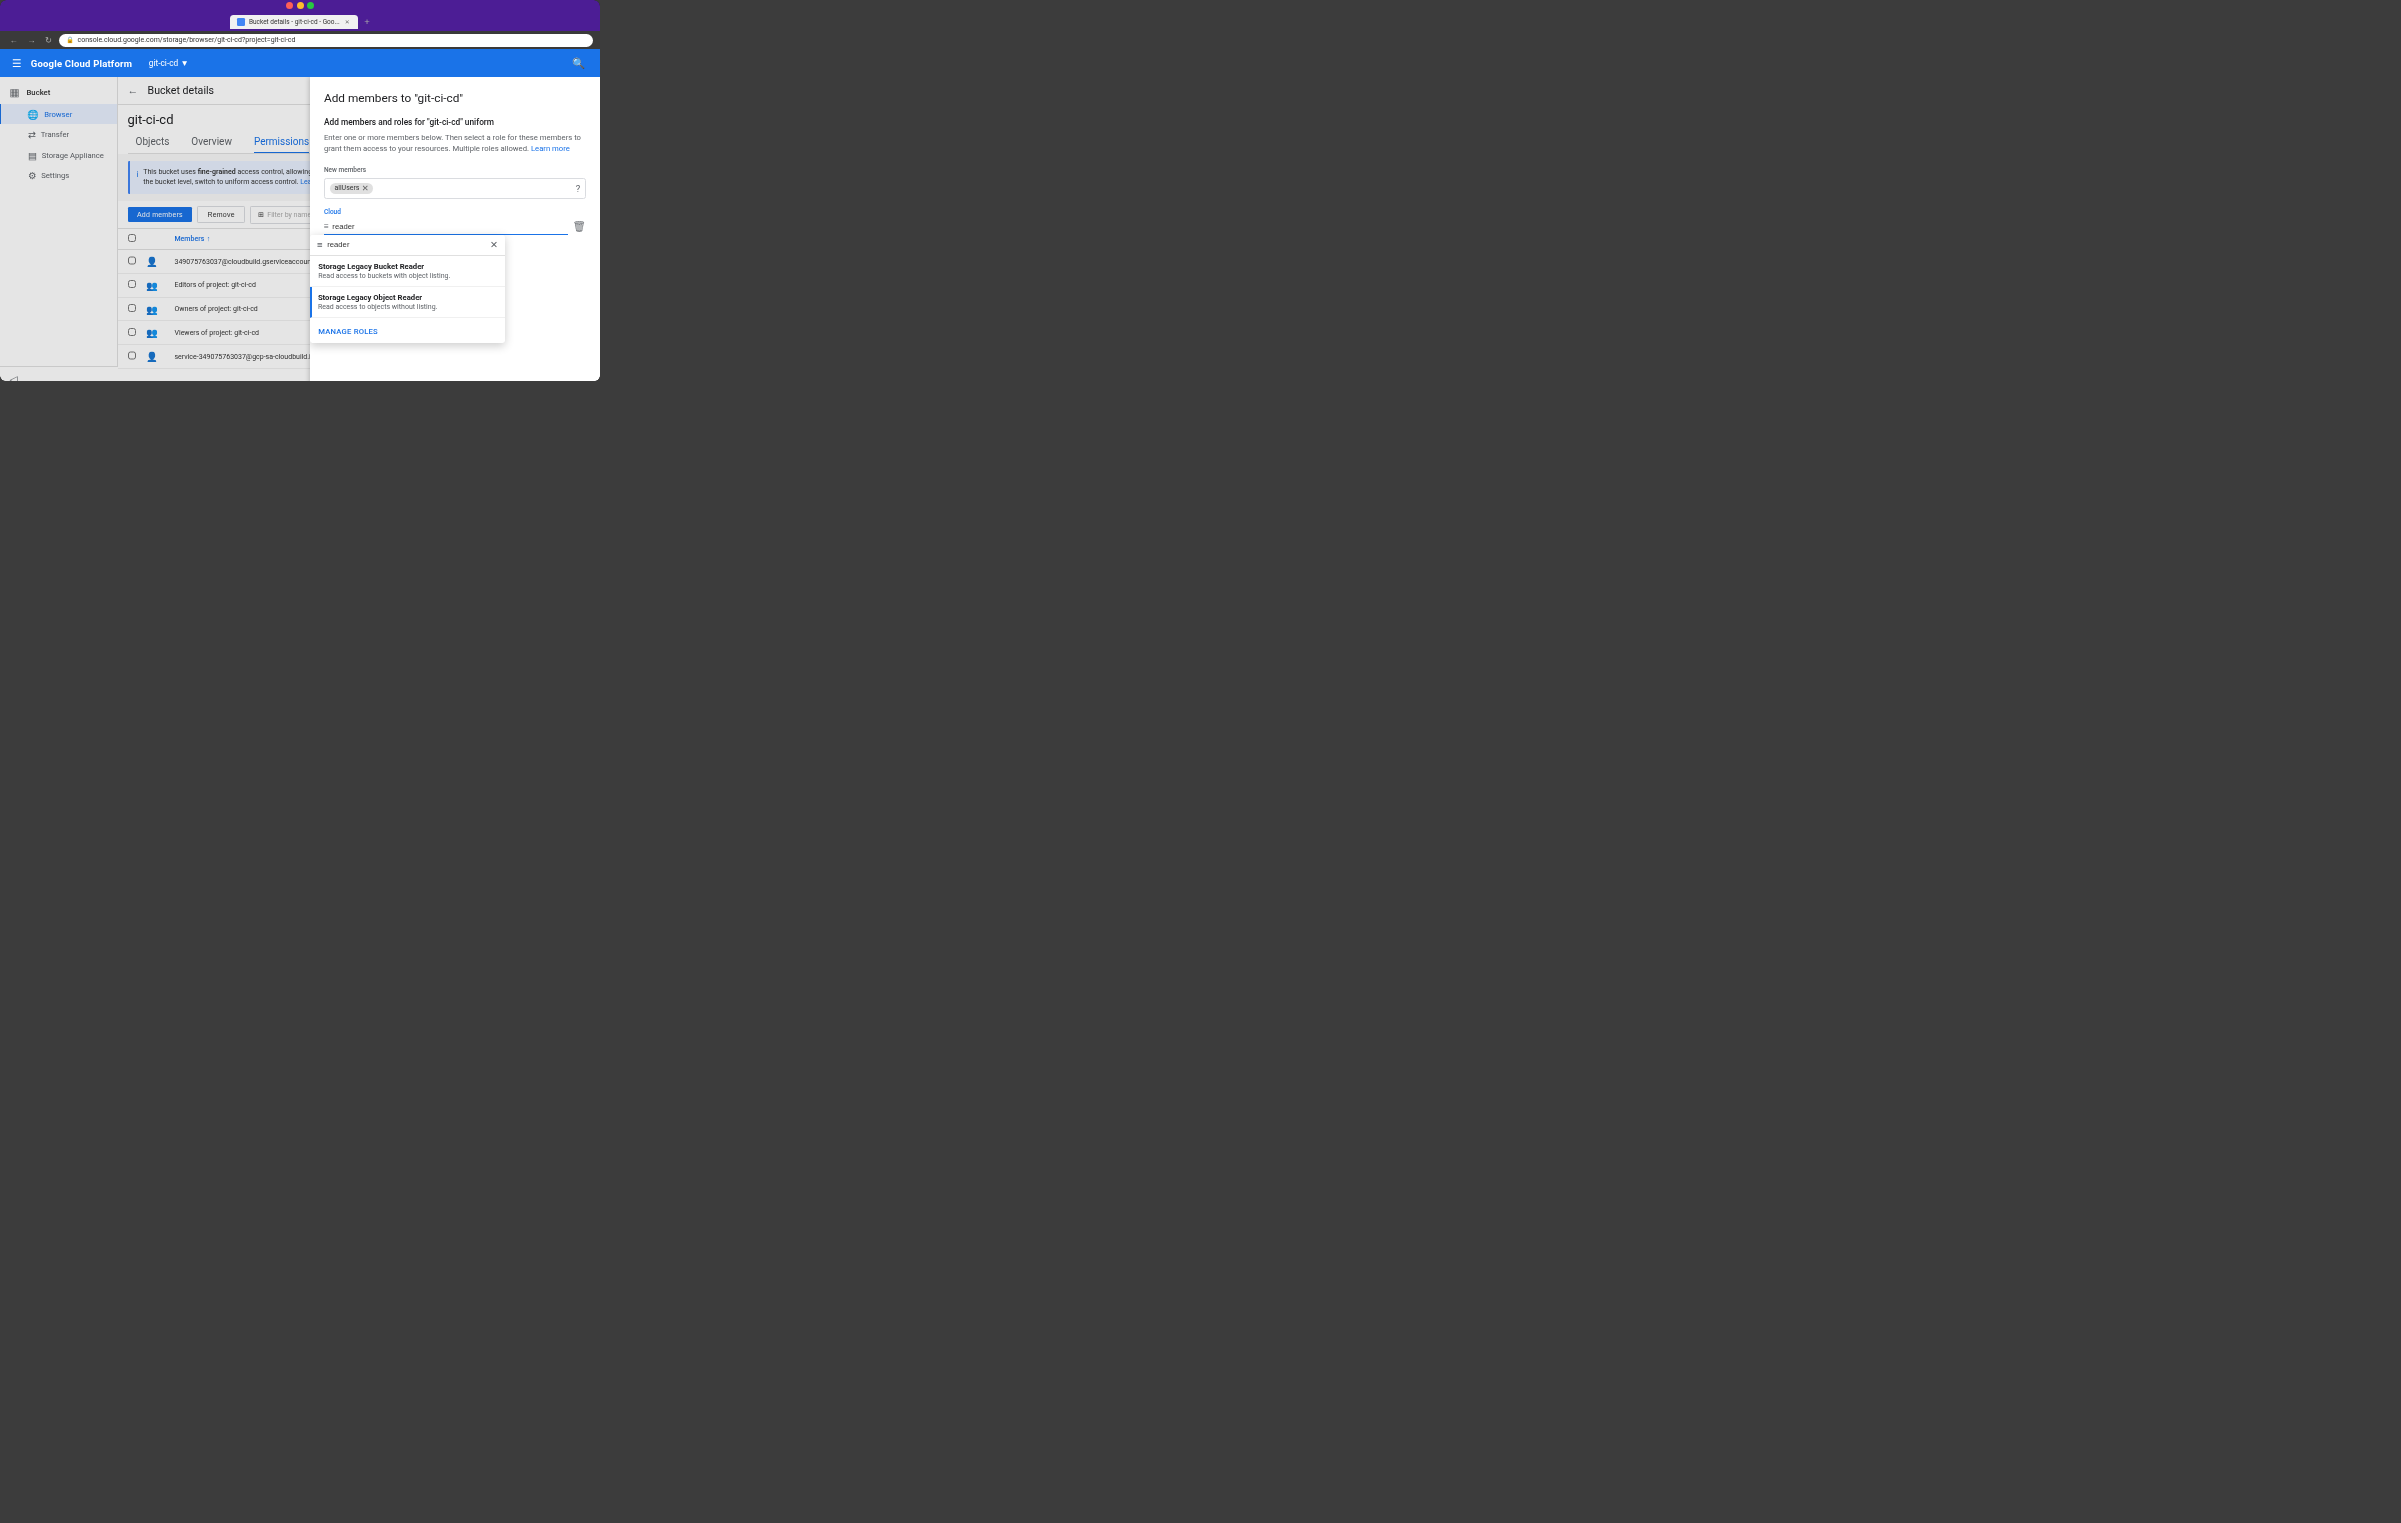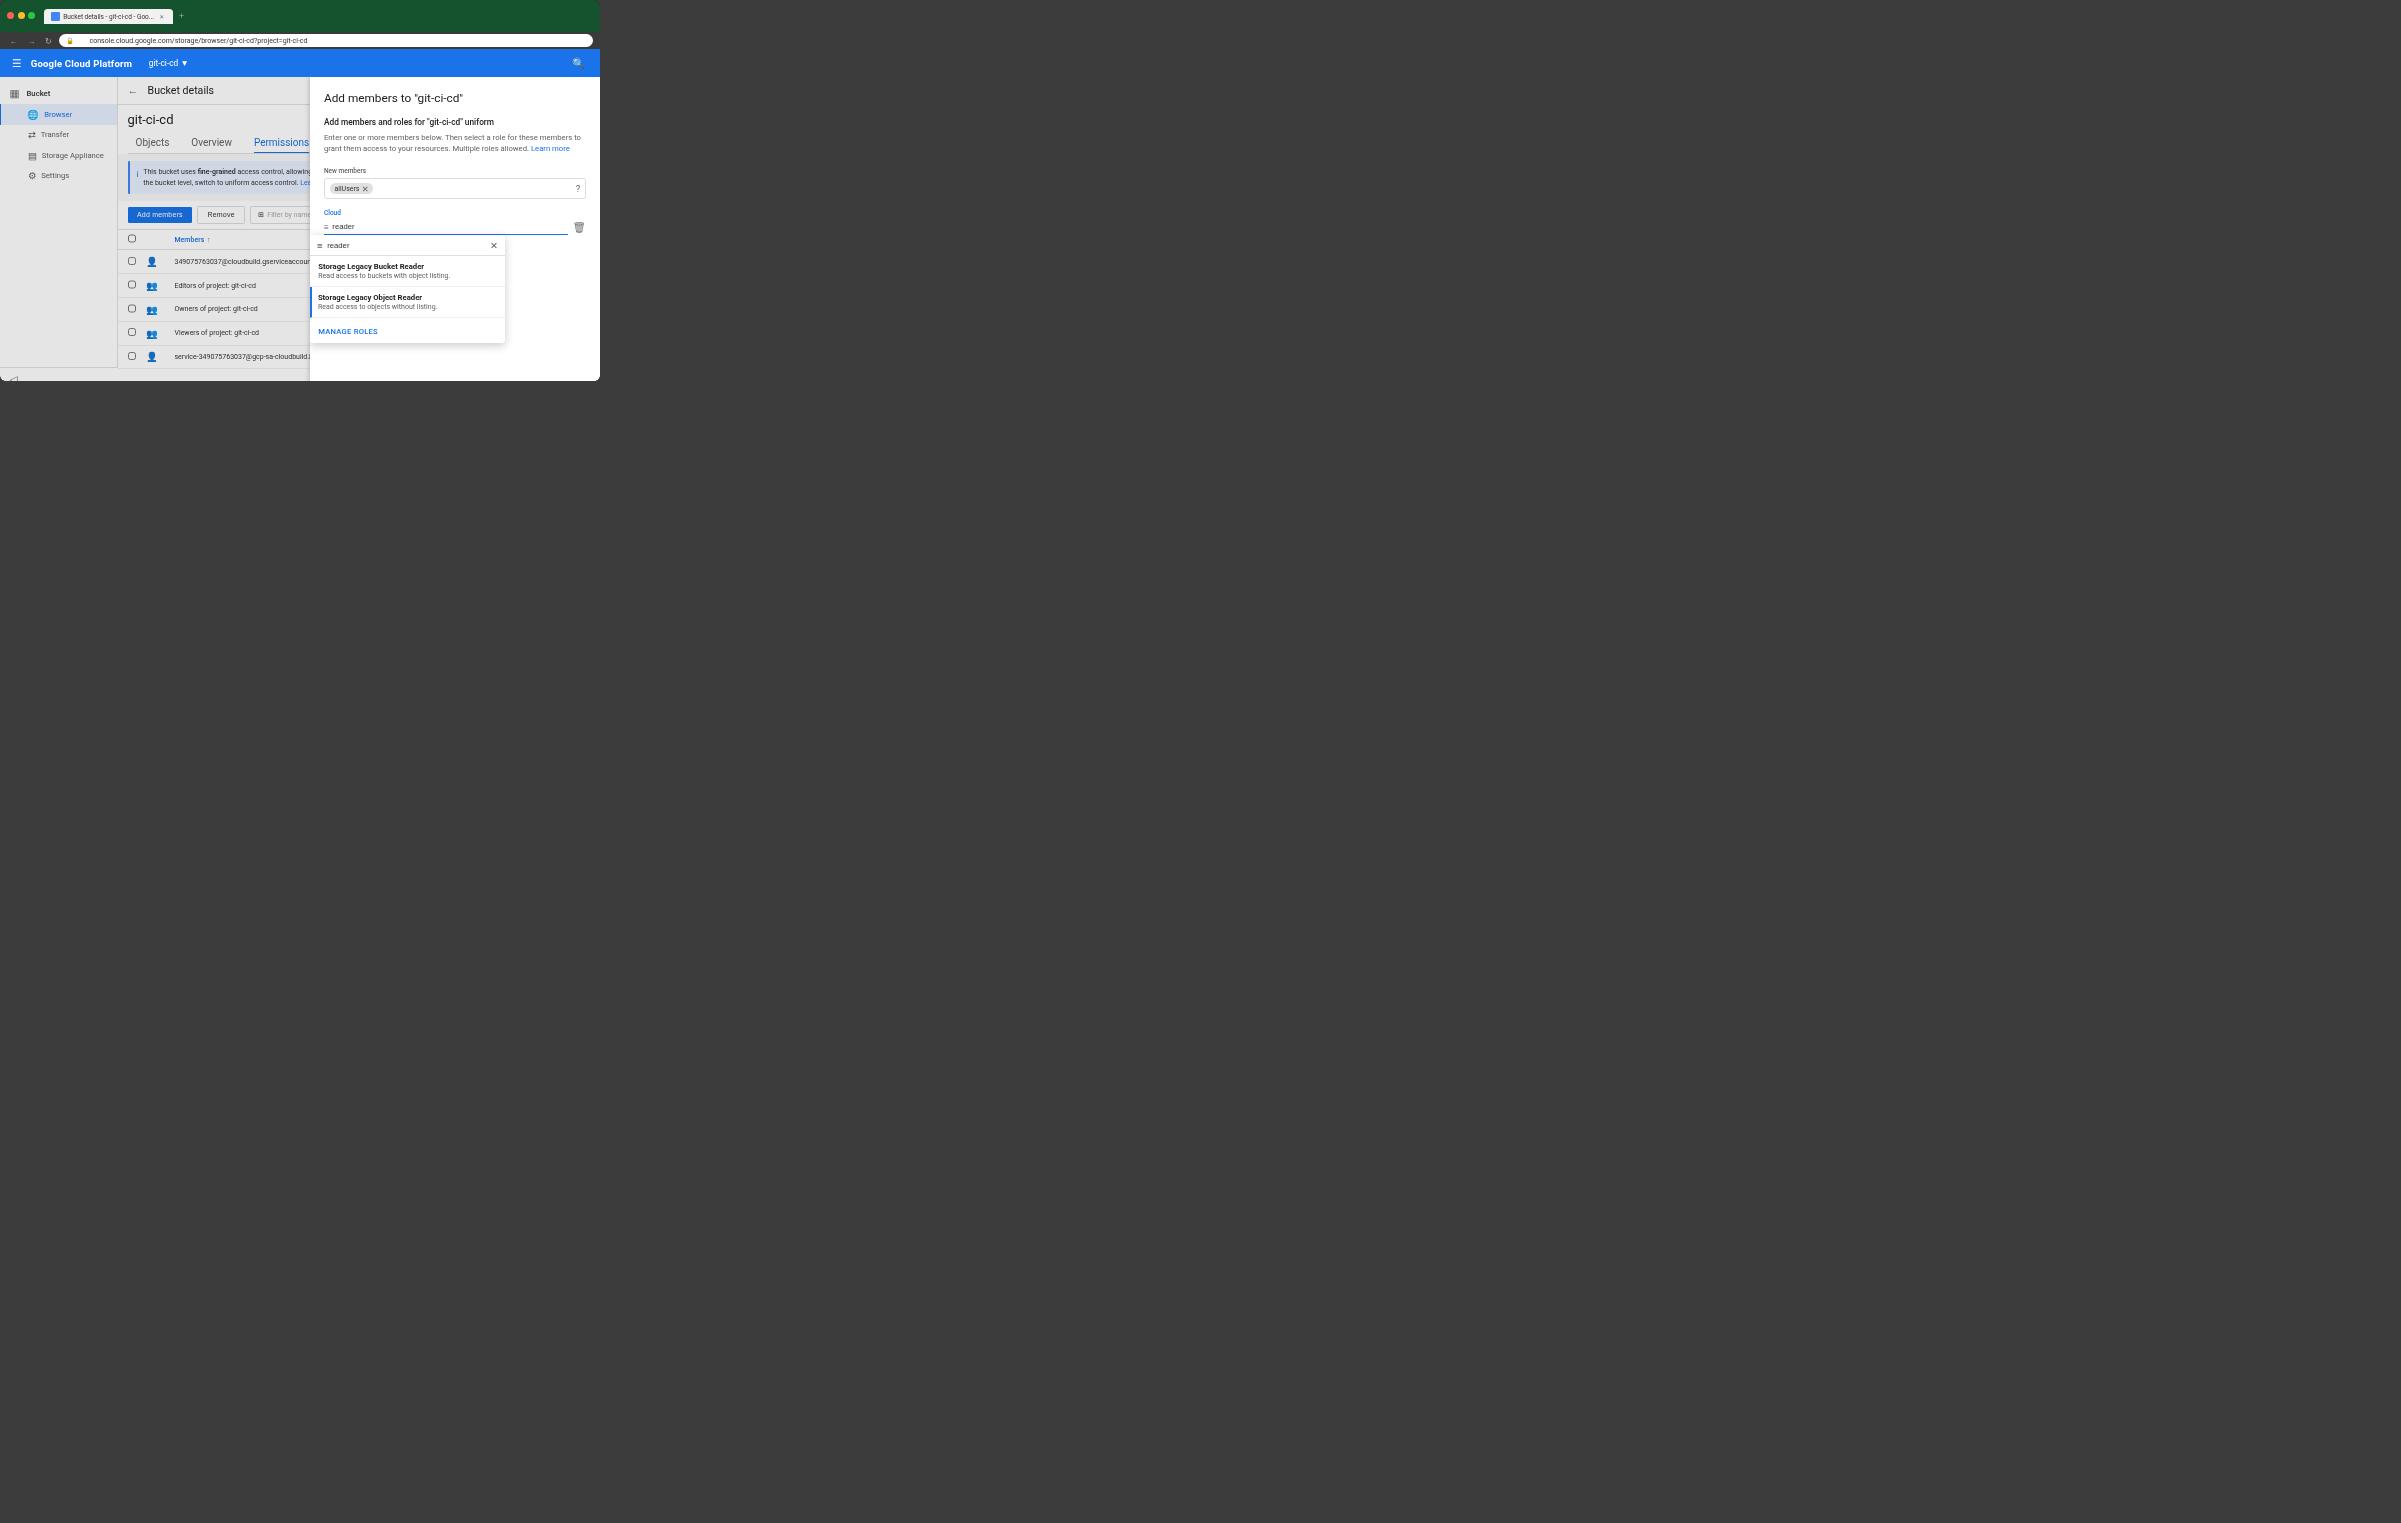--- a/index.html
+++ b/index.html
@@ -7,24 +7,25 @@
       font-family: 'Roboto', Arial, sans-serif;
       background: #3c3c3c;
       width: 600px;
       height: 381px;
       overflow: hidden;
       border-radius: 5.9px;
     }
     .browser-titlebar {
       display: flex;
       align-items: center;
-      padding: 8px 7px;
+      padding: 2px 7px;
       gap: 4.7px;
-      background: #14532d;
+      background: #4c1d95;
       border-radius: 5.9px 5.9px 0 0;
+      flex-direction: column;
     }
     .traffic-lights {
       display: flex;
       gap: 3.5px;
       align-items: center;
     }
     .traffic-light {
       width: 7px;
       height: 7px;
       border-radius: 50%;
@@ -95,21 +96,21 @@
       border-radius: 7px;
       flex: 1;
       padding: 2.4px 7px;
       font-size: 7px;
       color: #333;
       display: flex;
       align-items: center;
       gap: 3.5px;
     }
     .lock-icon { color: #666; font-size: 6.5px; }
-    .address-text { font-size: 7px; color: #333; margin-left: 12px; }
+    .address-text { font-size: 7px; color: #333; }
 
     
     .top-navbar {
       background: #1a73e8;
       display: flex;
       align-items: center;
       padding: 0 9.5px;
       height: 28px;
       flex-shrink: 0;
     }

